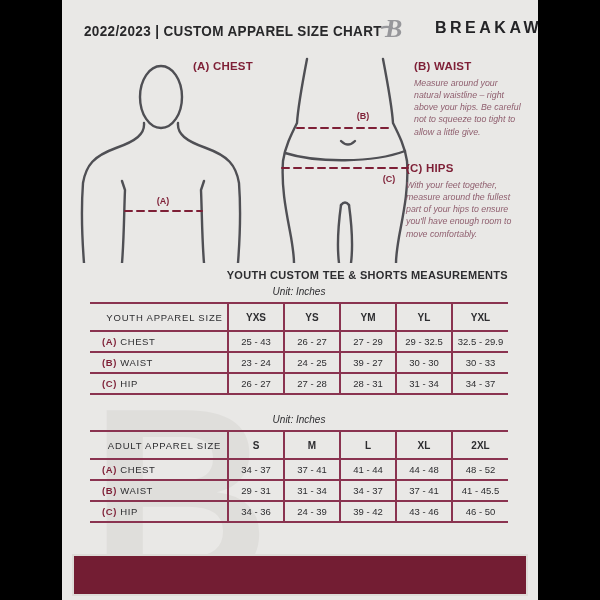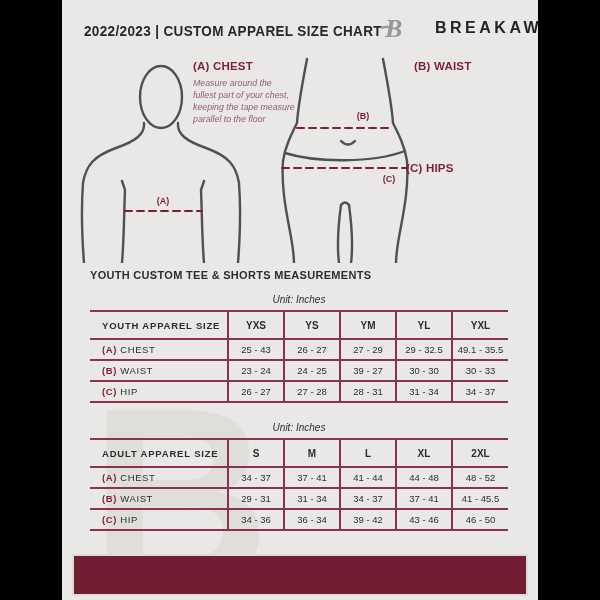--- a/index.html
+++ b/index.html
@@ -47,29 +47,29 @@
 
   
   .instr { position:absolute; z-index:1; }
   .instr h3 { margin:0; font-size:11.5px; font-weight:800; color:#7e1f36; letter-spacing:0.2px; }
   .instr p { margin:5px 0 0; font-size:8.8px; font-style:italic; color:#8f5e6e; line-height:1.38; }
 
   
   .sec { position:absolute; left:28px; width:418px; z-index:1; }
   .sec-youth { top:269px; }
   .sec-adult { top:409px; }
-  .tbl-title { text-align:left; font-size:11px; font-weight:700; color:#2d2d30; letter-spacing:0.3px; }
-  .tbl-unit  { text-align:center; font-size:10px; font-style:italic; color:#2d2d30; margin-top:13px; }
+  .tbl-title { text-align:right; font-size:11px; font-weight:700; color:#2d2d30; letter-spacing:0.3px; }
+  .tbl-unit  { text-align:center; font-size:10px; font-style:italic; color:#2d2d30; margin-top:5px; }
   table { width:100%; border-collapse:collapse; table-layout:fixed; margin-top:5px; }
   col.lblcol { width:138px; }
   tr { border-top:2px solid #8a3350; border-bottom:2px solid #8a3350; }
   th, td { border-left:2px solid #8a3350; padding:0;text-align:center; }
   th:first-child, td:first-child { border-left:none; }
   th { height:26px; font-size:10px; font-weight:700; color:#2d2d30; }
-  th.lbl { text-align:left; padding-left:12px; font-weight:700; letter-spacing:0.8px; font-size:9.5px; }
+  th.lbl { text-align:center; padding-left:12px; font-weight:400; letter-spacing:0.8px; font-size:9.5px; }
   td { height:19px; text-align:center; font-size:9.5px; color:#2d2d30; }
   td.lbl { text-align:left; padding-left:12px; letter-spacing:0.6px; }
   td.lbl .pfx { color:#7e1f36; font-weight:700; }
 
   
   .footer-bar {
     position:absolute; left:10px; top:554px;
     width:452px; height:38px;
     background:#731d33; border:2px solid #dedcd8; z-index:2;
   }
@@ -109,27 +109,28 @@
     <path d="M64 150 C 61 172, 60 192, 62 208"></path>
     <path d="M72 150 C 75 172, 76 192, 74 208"></path>
     <path class="dash" d="M20 73 H 116"></path>
     <text x="86" y="64" text-anchor="middle">(B)</text>
     <path class="dash" d="M5 113 H 131"></path>
     <text x="112" y="127" text-anchor="middle">(C)</text>
   </svg>
 
   <div class="instr" style="left:131px; top:60px; width:104px;">
     <h3>(A) CHEST</h3>
-    <p>Measure around the fullest part of your chest, keeping the tape measure parallel to the floor</p>
   </div>
   <div class="instr" style="left:352px; top:60px; width:112px;">
     <h3>(B) WAIST</h3>
+    <p>Measure around your natural waistline – right above your hips. Be careful not to squeeze too tight to allow a little give.</p>
   </div>
   <div class="instr" style="left:344px; top:162px; width:118px;">
     <h3>(C) HIPS</h3>
+    <p>With your feet together, measure around the fullest part of your hips to ensure you'll have enough room to move comfortably.</p>
   </div>
 
   <div class="sec sec-youth">
     <div class="tbl-title">YOUTH CUSTOM TEE &amp; SHORTS MEASUREMENTS</div>
     <div class="tbl-unit">Unit: Inches</div>
     <table>
       <colgroup>
           <col class="lblcol">
           <col>
           <col>
@@ -147,21 +148,21 @@
           <th>YXL</th>
         </tr>
       </thead>
       <tbody>
         <tr>
           <td class="lbl"><span class="pfx">(A)</span> <span>CHEST</span></td>
           <td>25 - 43</td>
           <td>26 - 27</td>
           <td>27 - 29</td>
           <td>29 - 32.5</td>
-          <td>49.1 - 35.5</td>
+          <td>32.5 - 29.9</td>
         </tr>
         <tr>
           <td class="lbl"><span class="pfx">(B)</span> <span>WAIST</span></td>
           <td>23 - 24</td>
           <td>24 - 25</td>
           <td>39 - 27</td>
           <td>30 - 30</td>
           <td>30 - 33</td>
         </tr>
         <tr>
@@ -210,21 +211,21 @@
           <td class="lbl"><span class="pfx">(B)</span> <span>WAIST</span></td>
           <td>29 - 31</td>
           <td>31 - 34</td>
           <td>34 - 37</td>
           <td>37 - 41</td>
           <td>41 - 45.5</td>
         </tr>
         <tr>
           <td class="lbl"><span class="pfx">(C)</span> <span>HIP</span></td>
           <td>34 - 36</td>
-          <td>36 - 34</td>
+          <td>24 - 39</td>
           <td>39 - 42</td>
           <td>43 - 46</td>
           <td>46 - 50</td>
         </tr>
       </tbody>
     </table>
   </div>
 
   <div class="footer-bar"></div>
 

